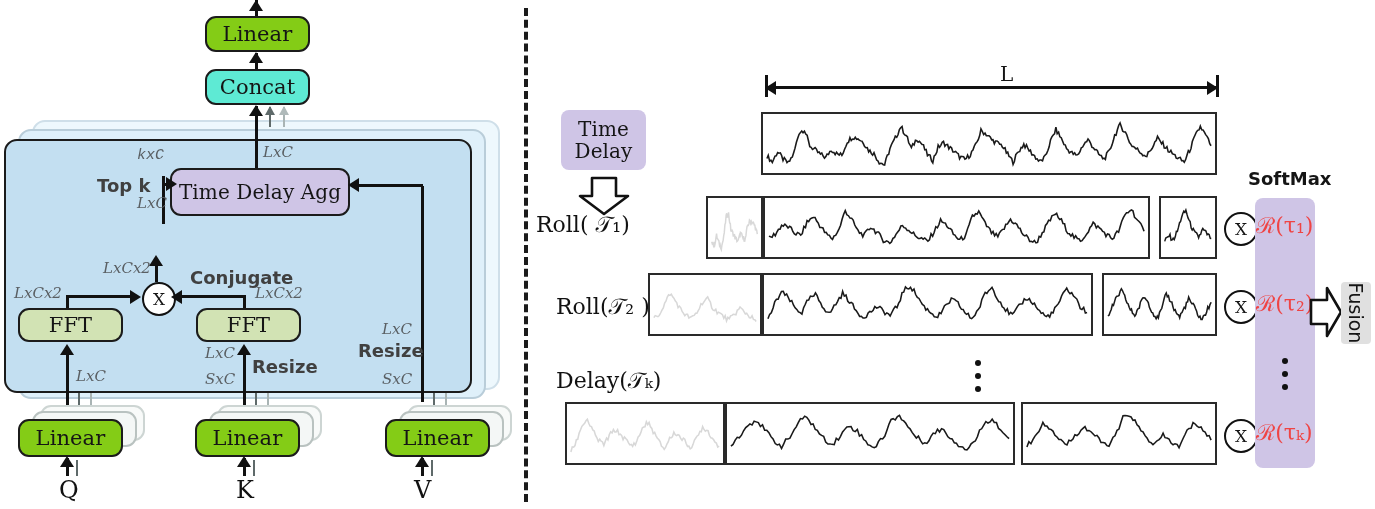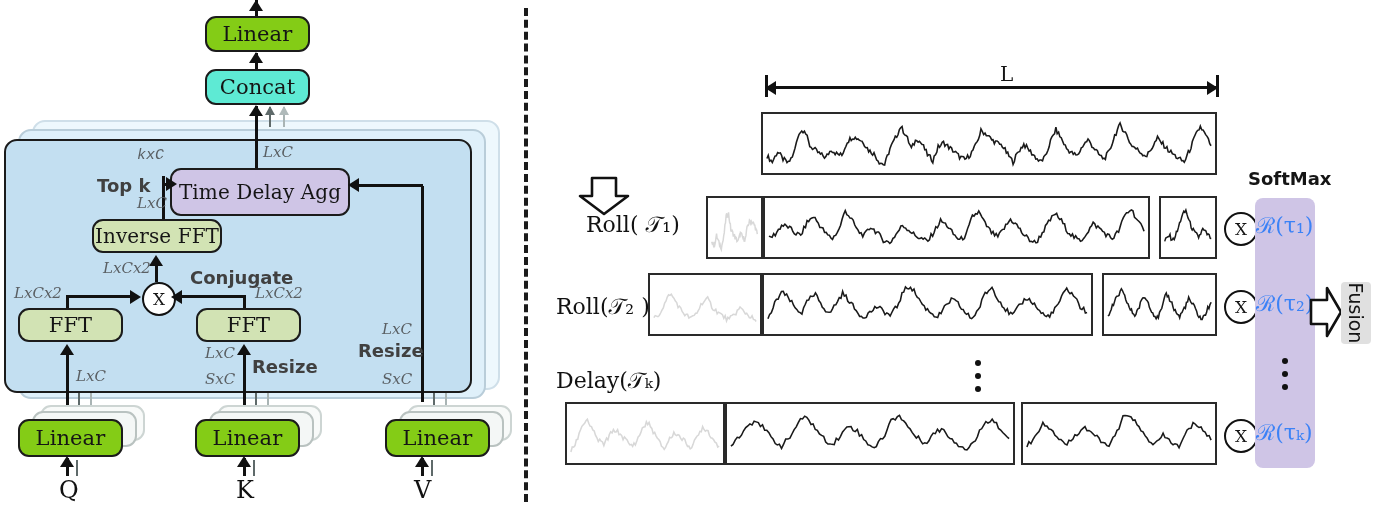--- a/index.html
+++ b/index.html
@@ -34,21 +34,21 @@
   
   .lbl{position:absolute;white-space:nowrap;line-height:1;}
   .dim{font-style:italic;font-size:15px;color:#5a5f63;
        font-family:"DejaVu Serif","Liberation Serif",serif;}
   .bold{font-weight:bold;font-size:18px;color:#404040;
         font-family:"DejaVu Sans","Liberation Sans",sans-serif;}
   .qkv{font-size:24px;color:#111;}
   .roll{font-size:22px;color:#111;}
   .softmax{font-weight:bold;font-size:18px;
            font-family:"DejaVu Sans","Liberation Sans",sans-serif;}
-  .rtau{font-size:22px;color:#3b82f6;}
+  .rtau{font-size:22px;color:#ef4444;}
   .llbl{font-size:20px;}
 
   
   .vline{position:absolute;background:#111;width:3px;}
   .hline{position:absolute;background:#111;height:3px;}
   .vline.faint{background:#5f6a6a;width:2px;}
   .vline.faint2{background:#a9b4b4;width:2px;}
 
   .arrU{position:absolute;width:0;height:0;
         border-left:7px solid transparent;border-right:7px solid transparent;
@@ -128,23 +128,20 @@
   <div class="arrL" style="left:348px;top:178px;"></div>
 
   <span class="lbl dim" style="left:137px;top:148px;font-family:Liberation Mono, monospace;">kxC</span>
   <span class="lbl bold" style="left:97px;top:177px;">Top k</span>
   <div class="vline" style="left:162px;top:176px;height:48px;"></div>
   <div class="hline" style="left:162px;top:183px;width:12px;"></div>
   <div class="arrR" style="left:166px;top:177px;"></div>
 
   <span class="lbl dim" style="left:137px;top:196px;">LxC</span>
 
-  <div class="node green" style="left:92px;top:219px;width:130px;height:34px;font-size:20px;">
-    <span>Inverse FFT</span>
-  </div>
 
   <div class="vline" style="left:155px;top:258px;height:24px;"></div>
   <div class="arrU" style="left:149px;top:255px;"></div>
   <span class="lbl dim" style="left:103px;top:261px;">LxCx2</span>
 
   <span class="lbl bold" style="left:190px;top:269px;">Conjugate</span>
 
   <div class="xop" style="left:142px;top:282px;">
     <span>X</span>
   </div>
@@ -215,38 +212,43 @@
   <div class="vline faint" style="left:253px;top:460px;height:16px;"></div>
   <span class="lbl qkv" style="left:236px;top:478px;">K</span>
 
   <div class="vline" style="left:421px;top:458px;height:18px;"></div>
   <div class="arrU" style="left:415px;top:456px;"></div>
   <div class="vline faint" style="left:431px;top:460px;height:16px;"></div>
   <span class="lbl qkv" style="left:414px;top:478px;">V</span>
 
   <div class="divider" style="left:524px;top:8px;height:494px;"></div>
 
+  <div class="node purple" style="left:561px;top:110px;border:none;border-radius:8px;width:85px;height:60px;
+              flex-direction:column;gap:2px;font-size:20px;">
+    <span>Time</span>
+    <span>Delay</span>
+  </div>
   <svg class="blockarrow" style="left:578px;top:176px;" width="52" height="40" viewBox="0 0 52 40">
     <path d="M14 2 L38 2 L38 20 L50 20 L26 38 L2 20 L14 20 Z" fill="#ffffff" stroke="#111" stroke-width="2.6" stroke-linejoin="round"></path>
   </svg>
 
   <span class="lbl llbl" style="left:1000px;top:64px;">L</span>
   <div class="hline" style="left:768px;top:86px;width:450px;"></div>
   <div class="arrL" style="left:765px;top:81px;"></div>
   <div class="arrR" style="left:1207px;top:81px;"></div>
   <div class="vline" style="left:765px;top:75px;height:22px;"></div>
   <div class="vline" style="left:1216px;top:75px;height:22px;"></div>
 
   <div class="sbox" style="left:761px;top:112px;width:456px;height:63px;">
     <svg viewBox="0 0 456 63" preserveAspectRatio="none">
       <polyline fill="none" stroke="#1a1a1a" stroke-width="1.6" points="4.0,47.6 5.3,44.1 6.7,50.4 8.0,49.3 9.4,51.8 10.7,48.6 12.1,44.9 13.4,44.7 14.8,41.1 16.1,41.9 17.5,41.5 18.8,44.3 20.2,49.8 21.5,46.5 22.9,48.6 24.2,51.9 25.6,50.4 26.9,50.5 28.3,46.8 29.6,46.0 31.0,41.1 32.3,36.5 33.7,30.2 35.0,25.9 36.4,21.7 37.7,19.9 39.1,18.2 40.4,20.1 41.8,18.4 43.1,21.3 44.5,22.5 45.8,28.3 47.2,35.0 48.5,35.5 49.9,37.9 51.2,37.0 52.6,35.9 53.9,37.4 55.3,41.1 56.6,40.6 58.0,42.8 59.3,41.7 60.7,45.1 62.0,47.2 63.4,45.4 64.7,42.6 66.1,43.3 67.4,39.9 68.8,39.8 70.1,41.1 71.5,41.2 72.8,43.4 74.2,40.8 75.5,42.6 76.9,43.8 78.2,41.6 79.6,44.2 80.9,41.9 82.3,37.7 83.6,34.7 85.0,31.0 86.3,30.3 87.7,25.1 89.0,28.3 90.4,26.7 91.7,27.1 93.1,24.7 94.4,27.0 95.8,26.6 97.1,27.9 98.5,28.7 99.8,28.9 101.2,31.7 102.5,34.7 103.9,36.0 105.2,35.9 106.6,40.5 107.9,38.5 109.3,42.3 110.6,44.0 112.0,41.2 113.3,45.0 114.7,49.1 116.0,50.2 117.3,53.4 118.7,52.6 120.0,52.8 121.4,54.3 122.7,54.6 124.1,47.6 125.4,43.9 126.8,43.3 128.1,36.8 129.5,32.9 130.8,30.0 132.2,27.4 133.5,23.6 134.9,24.8 136.2,22.2 137.6,16.6 138.9,14.7 140.3,13.4 141.6,20.5 143.0,22.3 144.3,22.9 145.7,24.2 147.0,30.8 148.4,33.1 149.7,35.8 151.1,31.8 152.4,33.1 153.8,28.0 155.1,28.5 156.5,30.1 157.8,29.1 159.2,31.0 160.5,32.5 161.9,32.7 163.2,38.3 164.6,37.8 165.9,44.6 167.3,43.4 168.6,43.8 170.0,50.2 171.3,52.3 172.7,44.8 174.0,43.6 175.4,40.6 176.7,33.0 178.1,35.5 179.4,33.4 180.8,30.2 182.1,29.2 183.5,34.5 184.8,32.7 186.2,32.5 187.5,37.4 188.9,34.9 190.2,36.0 191.6,40.6 192.9,40.5 194.3,40.0 195.6,41.4 197.0,42.3 198.3,47.9 199.7,45.2 201.0,45.4 202.4,45.6 203.7,48.2 205.1,47.5 206.4,43.8 207.8,47.3 209.1,45.6 210.5,39.8 211.8,38.5 213.2,34.1 214.5,31.4 215.9,29.8 217.2,27.4 218.6,23.0 219.9,15.9 221.3,18.7 222.6,22.0 224.0,20.4 225.3,23.1 226.7,23.1 228.0,23.2 229.3,24.6 230.7,27.6 232.0,27.4 233.4,31.8 234.7,28.7 236.1,28.7 237.4,29.8 238.8,32.3 240.1,32.3 241.5,35.6 242.8,36.8 244.2,36.0 245.5,41.8 246.9,40.7 248.2,45.4 249.6,46.1 250.9,47.4 252.3,53.9 253.6,50.7 255.0,43.4 256.3,41.7 257.7,40.4 259.0,40.2 260.4,35.6 261.7,36.0 263.1,31.9 264.4,36.1 265.8,32.8 267.1,36.3 268.5,39.6 269.8,38.5 271.2,43.6 272.5,43.5 273.9,44.4 275.2,48.2 276.6,47.9 277.9,50.3 279.3,49.1 280.6,49.2 282.0,50.1 283.3,45.5 284.7,43.8 286.0,42.5 287.4,39.0 288.7,35.0 290.1,27.4 291.4,24.4 292.8,22.4 294.1,21.2 295.5,13.9 296.8,21.0 298.2,19.3 299.5,24.4 300.9,25.3 302.2,28.8 303.6,32.7 304.9,32.9 306.3,37.1 307.6,38.2 309.0,41.7 310.3,40.5 311.7,39.9 313.0,43.1 314.4,41.4 315.7,43.7 317.1,43.6 318.4,42.7 319.8,40.2 321.1,36.0 322.5,35.3 323.8,32.8 325.2,30.0 326.5,29.7 327.9,26.6 329.2,28.4 330.6,31.5 331.9,35.6 333.3,36.2 334.6,38.2 336.0,38.0 337.3,38.9 338.7,43.0 340.0,44.0 341.3,44.2 342.7,47.8 344.0,47.2 345.4,48.5 346.7,41.4 348.1,39.6 349.4,38.2 350.8,36.6 352.1,33.2 353.5,28.1 354.8,22.2 356.2,22.7 357.5,16.8 358.9,12.0 360.2,9.5 361.6,13.9 362.9,18.4 364.3,19.1 365.6,19.1 367.0,22.1 368.3,26.5 369.7,30.5 371.0,32.1 372.4,34.7 373.7,34.6 375.1,35.9 376.4,37.3 377.8,36.4 379.1,39.7 380.5,41.9 381.8,42.4 383.2,44.6 384.5,44.1 385.9,45.3 387.2,45.6 388.6,40.5 389.9,40.0 391.3,38.7 392.6,36.9 394.0,33.8 395.3,29.7 396.7,28.3 398.0,23.8 399.4,26.3 400.7,28.8 402.1,31.8 403.4,29.6 404.8,36.4 406.1,36.6 407.5,34.9 408.8,40.5 410.2,40.8 411.5,38.8 412.9,42.3 414.2,42.9 415.6,43.3 416.9,47.2 418.3,47.7 419.6,46.7 421.0,46.3 422.3,49.9 423.7,49.7 425.0,51.6 426.4,48.7 427.7,44.1 429.1,39.2 430.4,40.8 431.8,37.0 433.1,29.4 434.5,25.7 435.8,22.7 437.2,19.3 438.5,17.4 439.9,17.0 441.2,12.9 442.6,16.8 443.9,17.0 445.3,19.3 446.6,22.0 448.0,23.8 449.3,26.2 450.7,31.7 452.0,33.9"></polyline>
     </svg>
   </div>
 
-  <span class="lbl roll" style="left:586px;top:214px;text-align:center;">Roll( 𝒯₁)</span>
+  <span class="lbl roll" style="left:536px;top:214px;text-align:center;">Roll( 𝒯₁)</span>
   <div class="sbox" style="left:706px;top:196px;width:57px;height:63px;">
     <svg viewBox="0 0 57 63" preserveAspectRatio="none">
       <polyline fill="none" stroke="#d8d8d8" stroke-width="1.6" points="4.0,46.8 4.6,48.9 5.3,48.1 5.9,50.9 6.6,48.8 7.2,50.7 7.9,47.5 8.5,42.9 9.2,38.0 9.8,43.0 10.4,43.7 11.1,44.8 11.7,45.6 12.4,50.8 13.0,49.6 13.7,54.0 14.3,55.3 15.0,50.2 15.6,47.8 16.3,45.2 16.9,40.2 17.5,37.3 18.2,28.4 18.8,26.7 19.5,18.3 20.1,16.3 20.8,20.3 21.4,20.1 22.1,15.3 22.7,22.0 23.3,26.8 24.0,27.1 24.6,35.1 25.3,35.4 25.9,34.5 26.6,35.9 27.2,41.2 27.9,39.4 28.5,39.2 29.1,44.1 29.8,41.6 30.4,42.3 31.1,46.5 31.7,46.0 32.4,44.9 33.0,42.8 33.7,40.1 34.3,42.2 34.9,36.6 35.6,37.1 36.2,37.8 36.9,40.8 37.5,42.6 38.2,40.7 38.8,45.9 39.5,46.0 40.1,42.9 40.8,40.2 41.4,34.4 42.0,30.4 42.7,29.0 43.3,29.3 44.0,27.7 44.6,23.4 45.3,24.2 45.9,27.1 46.6,25.1 47.2,27.4 47.8,26.3 48.5,25.7 49.1,26.6 49.8,28.9 50.4,29.0 51.1,34.7 51.7,33.0 52.4,34.4 53.0,38.6"></polyline>
     </svg>
   </div>
   <div class="sbox" style="left:763px;top:196px;width:387px;height:63px;">
     <svg viewBox="0 0 387 63" preserveAspectRatio="none">
       <polyline fill="none" stroke="#1a1a1a" stroke-width="1.6" points="4.0,40.7 5.6,41.4 7.2,42.0 8.8,38.1 10.4,40.4 12.0,36.4 13.6,33.4 15.2,33.3 16.8,29.0 18.5,30.2 20.1,27.9 21.7,29.6 23.3,32.0 24.9,30.2 26.5,31.3 28.1,35.8 29.7,38.3 31.3,39.4 32.9,36.8 34.5,37.7 36.1,39.6 37.7,38.1 39.3,30.4 40.9,31.7 42.5,24.0 44.1,25.2 45.8,22.2 47.4,21.4 49.0,20.9 50.6,20.8 52.2,24.6 53.8,26.8 55.4,31.5 57.0,31.5 58.6,32.0 60.2,36.8 61.8,36.7 63.4,39.4 65.0,39.7 66.6,42.7 68.2,44.2 69.8,40.4 71.4,40.0 73.1,36.7 74.7,33.2 76.3,29.3 77.9,22.7 79.5,17.4 81.1,13.5 82.7,17.9 84.3,18.9 85.9,21.4 87.5,21.5 89.1,23.6 90.7,28.9 92.3,31.8 93.9,34.0 95.5,37.6 97.1,37.0 98.8,41.5 100.4,37.5 102.0,35.2 103.6,33.4 105.2,33.9 106.8,32.4 108.4,33.2 110.0,33.2 111.6,38.0 113.2,36.4 114.8,36.4 116.4,38.6 118.0,43.0 119.6,47.5 121.2,47.0 122.8,45.8 124.4,46.5 126.1,48.5 127.7,47.0 129.3,43.1 130.9,42.1 132.5,38.5 134.1,36.3 135.7,34.2 137.3,29.8 138.9,29.5 140.5,31.7 142.1,32.2 143.7,34.8 145.3,34.7 146.9,36.7 148.5,37.8 150.1,36.5 151.7,40.0 153.4,41.8 155.0,43.2 156.6,43.2 158.2,42.3 159.8,44.0 161.4,42.7 163.0,44.4 164.6,46.1 166.2,44.7 167.8,38.2 169.4,40.8 171.0,36.6 172.6,30.6 174.2,31.8 175.8,28.3 177.4,22.3 179.0,25.8 180.7,26.4 182.3,26.8 183.9,30.7 185.5,32.4 187.1,32.6 188.7,33.8 190.3,38.9 191.9,39.5 193.5,42.2 195.1,44.0 196.7,44.1 198.3,41.2 199.9,44.7 201.5,43.3 203.1,38.1 204.7,32.7 206.3,28.2 208.0,22.5 209.6,18.2 211.2,19.4 212.8,16.8 214.4,17.2 216.0,13.8 217.6,16.9 219.2,20.4 220.8,22.7 222.4,25.4 224.0,30.5 225.6,30.8 227.2,32.6 228.8,38.0 230.4,35.7 232.0,40.3 233.6,37.9 235.3,41.4 236.9,37.2 238.5,35.0 240.1,33.5 241.7,33.4 243.3,28.0 244.9,27.8 246.5,25.1 248.1,22.6 249.7,26.1 251.3,27.4 252.9,26.7 254.5,28.1 256.1,31.9 257.7,32.3 259.3,36.9 260.9,39.4 262.6,40.5 264.2,39.6 265.8,42.0 267.4,46.5 269.0,46.3 270.6,47.1 272.2,45.3 273.8,48.0 275.4,47.4 277.0,40.9 278.6,41.8 280.2,37.0 281.8,36.2 283.4,29.3 285.0,27.3 286.6,23.6 288.3,24.3 289.9,19.1 291.5,18.3 293.1,17.7 294.7,16.3 296.3,21.0 297.9,23.0 299.5,22.3 301.1,27.3 302.7,27.5 304.3,35.3 305.9,38.0 307.5,38.2 309.1,40.7 310.7,38.4 312.3,42.9 313.9,40.3 315.6,43.2 317.2,43.4 318.8,46.2 320.4,45.6 322.0,43.2 323.6,41.0 325.2,38.4 326.8,36.4 328.4,31.4 330.0,29.7 331.6,25.8 333.2,27.4 334.8,32.0 336.4,29.8 338.0,31.9 339.6,33.2 341.2,35.6 342.9,36.5 344.5,41.2 346.1,38.3 347.7,38.9 349.3,42.5 350.9,44.0 352.5,43.0 354.1,37.9 355.7,35.3 357.3,36.6 358.9,30.4 360.5,24.7 362.1,21.0 363.7,18.0 365.3,15.8 366.9,15.8 368.5,14.0 370.2,12.8 371.8,13.7 373.4,20.7 375.0,22.2 376.6,23.8 378.2,25.3 379.8,27.3 381.4,31.0 383.0,35.4"></polyline>
     </svg>
   </div>

